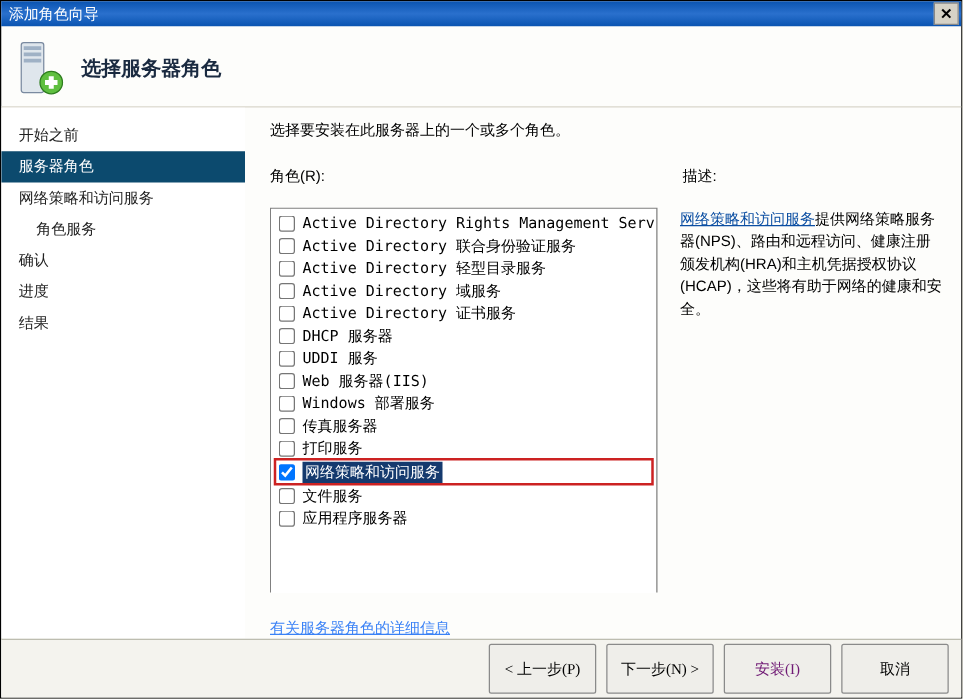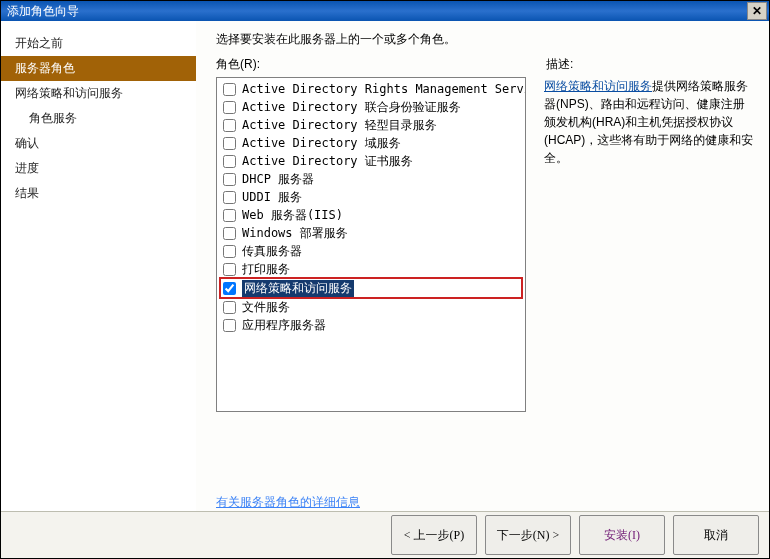--- a/index.html
+++ b/index.html
@@ -8,22 +8,22 @@
   .titlebar .title{font-weight:normal;}
   .titlebar .close{width:18px;height:16px;background:#d6d2c6;border:1px solid #888;color:#000;display:flex;align-items:center;justify-content:center;font-family:Arial;font-weight:bold;cursor:pointer;}
   .header{display:flex;align-items:center;height:60px;padding:4px 10px 0 10px;border-bottom:1px solid #d9d6cc;}
   .header .icon{width:40px;height:46px;margin-right:14px;position:relative;}
   .server-svg{width:40px;height:46px;}
   .header h1{font-size:16px;font-weight:bold;margin:0;color:#1a2a40;}
   .body{flex:1;display:flex;overflow:hidden;}
   .sidebar{width:195px;background:#fff;border-right:0;padding-top:10px;}
   .sidebar .item{padding:4px 8px 4px 14px;color:#222;cursor:pointer;}
   .sidebar .item.sub{padding-left:28px;}
-  .sidebar .item.active{background:#a16207;color:#fff;}
-  .main{flex:1;display:flex;flex-direction:column;padding:10px 8px 0 20px;}
+  .sidebar .item.active{background:#0c4a6e;color:#fff;}
+  .main{flex:1;display:flex;flex-direction:column;padding:10px 8px 0 20px;gap:12px;}
   .instruction{margin-bottom:8px;}
   .labels-row{display:flex;}
   .roles-col{width:330px;}
   .desc-col{flex:1;}
   .col-label{margin-bottom:4px;}
   .content-row{flex:1;display:flex;overflow:hidden;}
   .roles-box{width:310px;height:335px;border:1px solid #808080;background:#fff;overflow:auto;padding:2px;box-sizing:border-box;}
   .role-row{display:flex;align-items:center;height:18px;padding:0 2px;}
   .role-row input{margin:0 6px 0 2px;}
   .role-row .txt{white-space:nowrap;font-family:"SimSun",monospace;}
@@ -40,20 +40,34 @@
 </head>
 <body>
 
 <div class="window">
 
   <div class="titlebar">
     <span class="title">添加角色向导</span>
     <div class="close">✕</div>
   </div>
 
+  <div class="header">
+    <div class="icon">
+      <svg class="server-svg" viewBox="0 0 40 46">
+        <rect x="6" y="2" width="18" height="40" rx="2" fill="#dfe6ec" stroke="#7a8aa0"></rect>
+        <rect x="8" y="5" width="14" height="3" fill="#9fb1c5"></rect>
+        <rect x="8" y="10" width="14" height="3" fill="#9fb1c5"></rect>
+        <rect x="8" y="15" width="14" height="3" fill="#9fb1c5"></rect>
+        <circle cx="30" cy="34" r="9" fill="#5fbf3f" stroke="#2e7d1e"></circle>
+        <rect x="28" y="29" width="4" height="10" fill="#fff"></rect>
+        <rect x="25" y="32" width="10" height="4" fill="#fff"></rect>
+      </svg>
+    </div>
+    <h1>选择服务器角色</h1>
+  </div>
 
   <div class="body">
 
     <div class="sidebar">
       <div class="item">开始之前</div>
       <div class="item active">服务器角色</div>
       <div class="item">网络策略和访问服务</div>
       <div class="item sub">角色服务</div>
       <div class="item">确认</div>
       <div class="item">进度</div>

